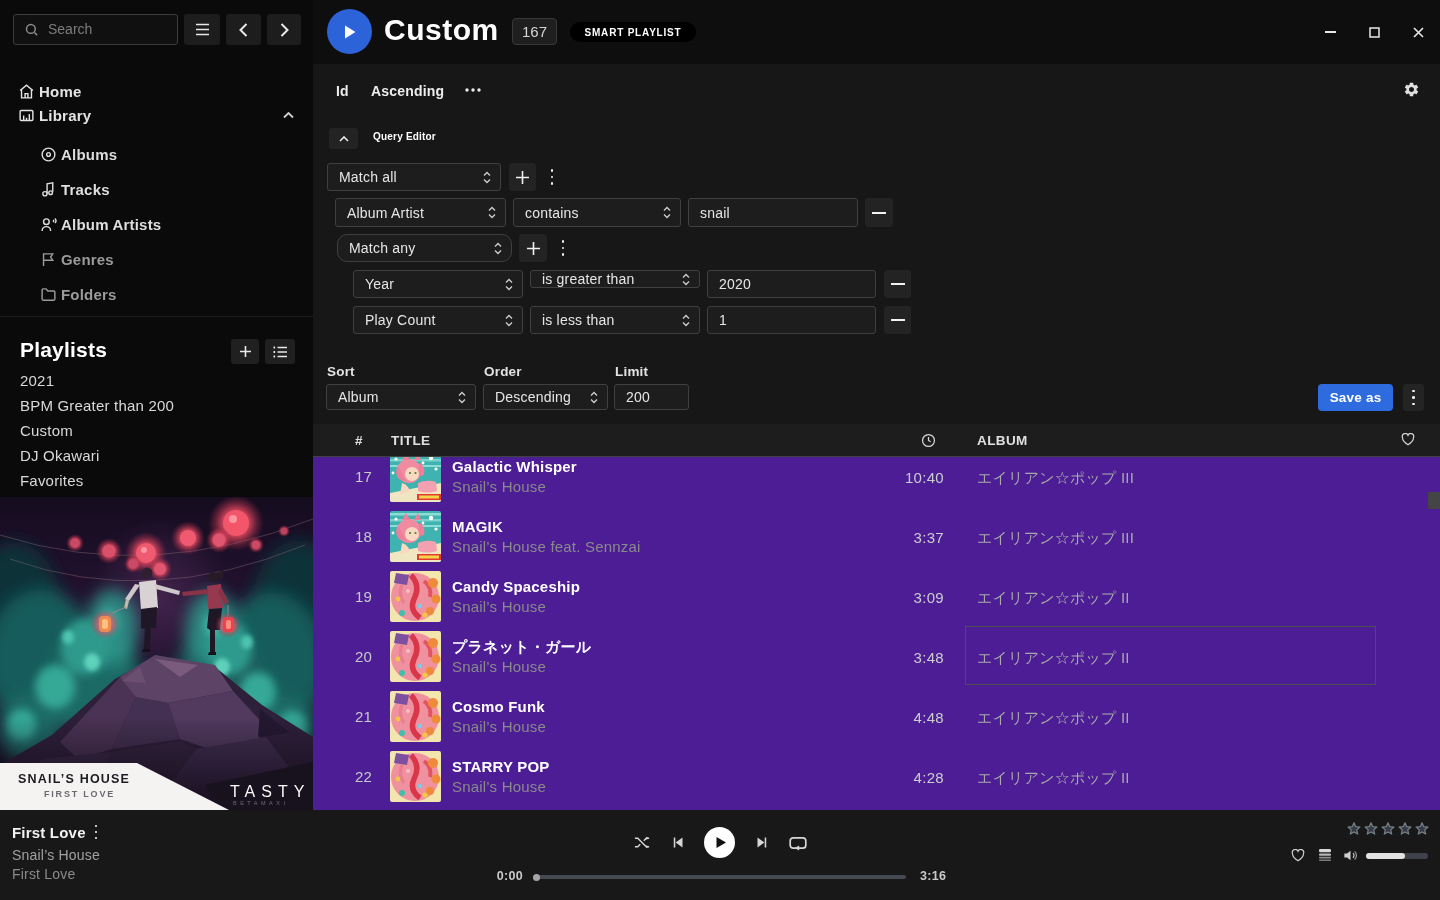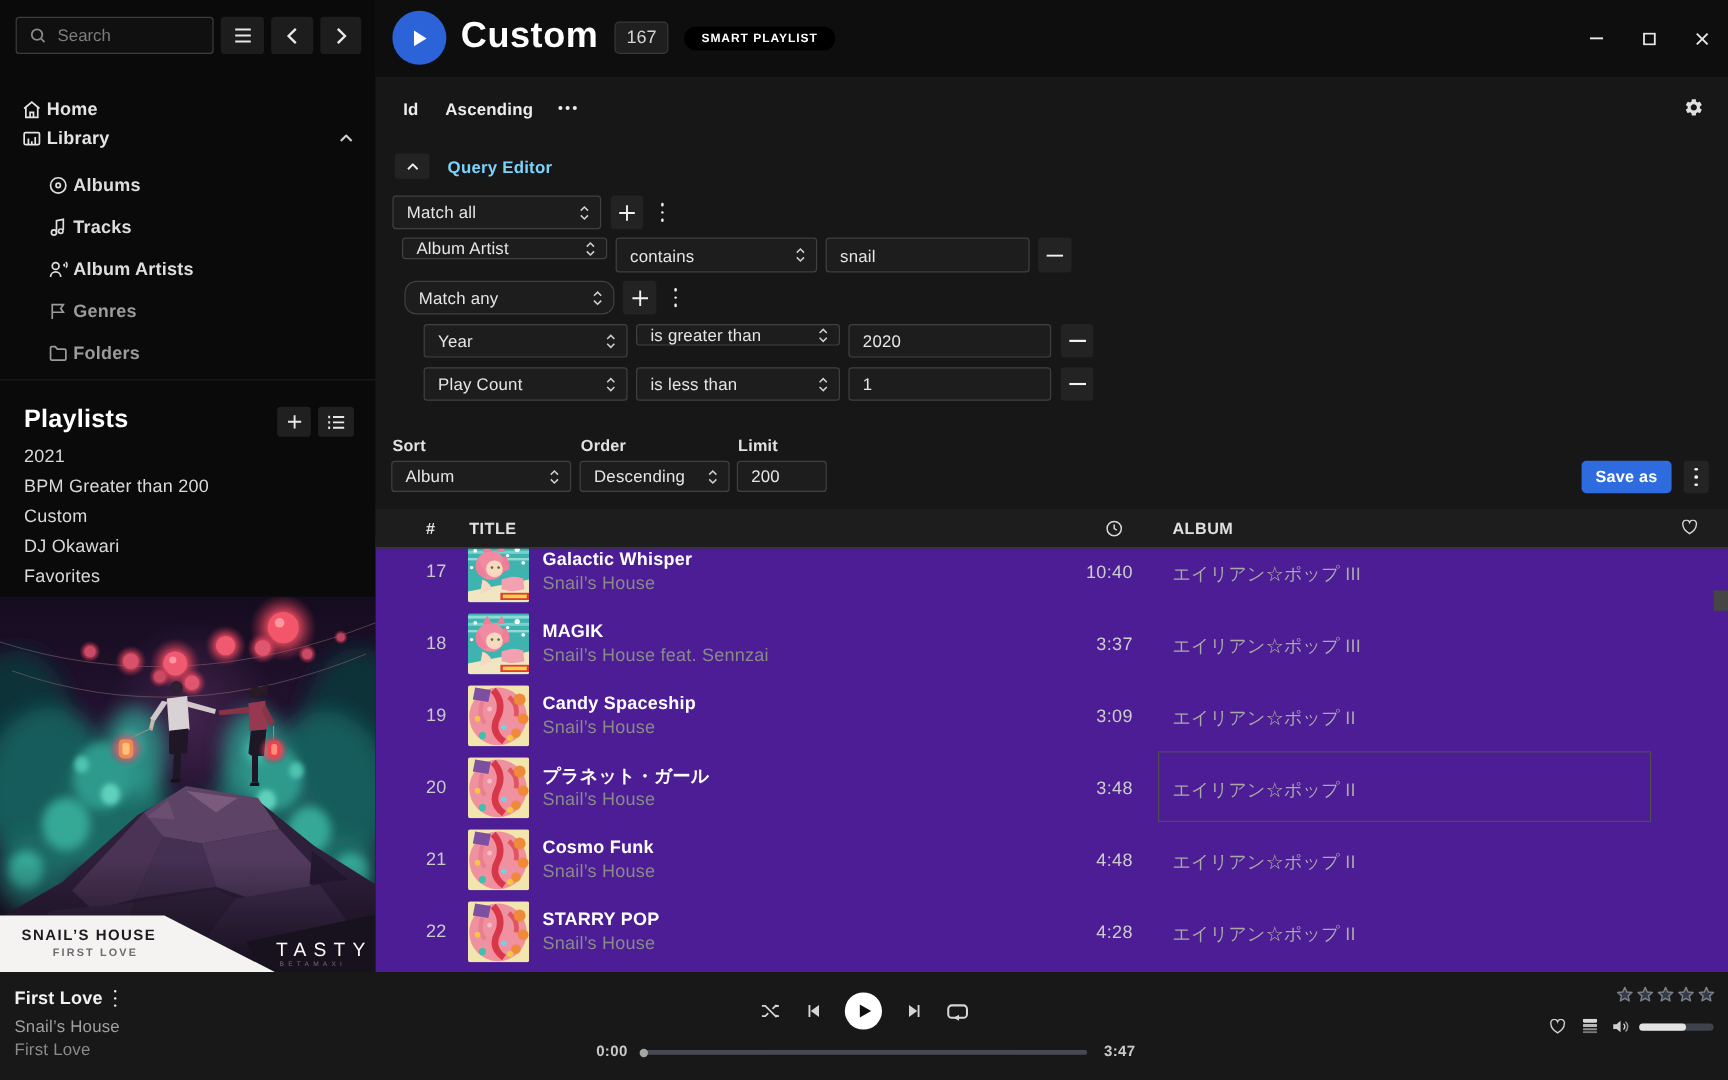--- a/index.html
+++ b/index.html
@@ -347,37 +347,37 @@
       </svg>
   <svg class="abs" style="left:1090px;top:81px;" width="17" height="17" viewBox="0 0 24 24" fill="#e0e0e0">
         <path d="M19.14 12.94c.04-.3.06-.61.06-.94 0-.32-.02-.64-.07-.94l2.03-1.58c.18-.14.23-.41.12-.61l-1.92-3.32c-.12-.22-.37-.29-.59-.22l-2.39.96c-.5-.38-1.03-.7-1.62-.94l-.36-2.54c-.04-.24-.24-.41-.48-.41h-3.84c-.24 0-.43.17-.47.41l-.36 2.54c-.59.24-1.13.57-1.62.94l-2.39-.96c-.22-.08-.47 0-.59.22L2.74 8.87c-.12.21-.08.47.12.61l2.03 1.58c-.05.3-.09.63-.09.94s.02.64.07.94l-2.03 1.58c-.18.14-.23.41-.12.61l1.92 3.32c.12.22.37.29.59.22l2.39-.96c.5.38 1.03.7 1.62.94l.36 2.54c.05.24.24.41.48.41h3.84c.24 0 .44-.17.47-.41l.36-2.54c.59-.24 1.13-.56 1.62-.94l2.39.96c.22.08.47 0 .59-.22l1.92-3.32c.12-.22.07-.47-.12-.61l-2.01-1.58zM12 15.6c-1.98 0-3.6-1.62-3.6-3.6s1.62-3.6 3.6-3.6 3.6 1.62 3.6 3.6-1.62 3.6-3.6 3.6z"></path>
       </svg>
 
   <div class="qbtn" style="left:16px;top:128px;width:29px;height:21px;">
         <svg width="10" height="6" viewBox="0 0 10 6" fill="none" stroke="#ededed" stroke-width="1.6">
           <path d="M1 5l4-4 4 4"></path>
         </svg>
       </div>
-  <span class="abs" style="left:60px;top:131px;color:#7dd3fc;font-size:14px;font-weight:700;letter-spacing:.2px;">Query Editor</span>
+  <span class="abs" style="left:60px;top:131px;color:#ffffff;font-size:10px;font-weight:700;letter-spacing:.2px;">Query Editor</span>
 
   <div class="sel" style="left:14px;top:163px;width:174px;height:28px;">Match all<svg class="uf" width="8" height="13" viewBox="0 0 8 13" fill="none" stroke="#cfcfcf" stroke-width="1.3">
           <path d="M1 4.5L4 1.5l3 3M1 8.5l3 3 3-3"></path>
         </svg></div>
   <div class="qbtn" style="left:196px;top:163px;width:27px;height:28px;">
         <svg width="15" height="15" viewBox="0 0 15 15" stroke="#f2f2f2" stroke-width="1.6">
           <path d="M7.5 1v13M1 7.5h13"></path>
         </svg>
       </div>
   <div class="vdots" style="left:236px;top:163px;height:28px;">
         <i></i>
         <i></i>
         <i></i>
       </div>
 
-  <div class="sel" style="left:22px;top:198px;width:171px;height:18px;">Album Artist<svg class="uf" width="8" height="13" viewBox="0 0 8 13" fill="none" stroke="#cfcfcf" stroke-width="1.3">
+  <div class="sel" style="left:22px;top:198px;width:171px;height:29px;">Album Artist<svg class="uf" width="8" height="13" viewBox="0 0 8 13" fill="none" stroke="#cfcfcf" stroke-width="1.3">
           <path d="M1 4.5L4 1.5l3 3M1 8.5l3 3 3-3"></path>
         </svg></div>
   <div class="sel" style="left:200px;top:198px;width:168px;height:29px;">contains<svg class="uf" width="8" height="13" viewBox="0 0 8 13" fill="none" stroke="#cfcfcf" stroke-width="1.3">
           <path d="M1 4.5L4 1.5l3 3M1 8.5l3 3 3-3"></path>
         </svg></div>
   <div class="inp" style="left:375px;top:198px;width:170px;height:29px;">snail</div>
   <div class="qbtn" style="left:552px;top:198px;width:28px;height:29px;">
         <svg width="14" height="2" viewBox="0 0 14 2">
           <rect width="14" height="2" fill="#f2f2f2"></rect>
         </svg>
@@ -645,21 +645,21 @@
       <path d="M4 4l11 8-11 8z"></path>
     </svg>
 <svg class="cicon abs" style="left:789px;top:835px;" width="18" height="16" viewBox="0 0 18 16" fill="none" stroke="#d6d6d6" stroke-width="1.7">
       <rect x="1.2" y="2.8" width="15.6" height="10.4" rx="3"></rect>
       <path d="M10.2 10.6 L10.2 15.6 L5.6 13.1 Z" fill="#d6d6d6" stroke="none"></path>
     </svg>
 
 <span id="ptime1">0:00</span>
 <div id="pbar"></div>
 <div id="pdot"></div>
-<span id="ptime2">3:47</span>
+<span id="ptime2">3:16</span>
 
 <svg class="abs" style="left:1347px;top:822px;" width="82" height="14" viewBox="0 0 82 14" fill="#343b47" stroke="#788088" stroke-width="1.2" stroke-linejoin="round">
       <path d="M7.00 0.70 L8.70 4.65 L12.99 5.05 L9.76 7.90 L10.70 12.10 L7.00 9.90 L3.30 12.10 L4.24 7.90 L1.01 5.05 L5.30 4.65 Z"></path>
       <path d="M24.00 0.70 L25.70 4.65 L29.99 5.05 L26.76 7.90 L27.70 12.10 L24.00 9.90 L20.30 12.10 L21.24 7.90 L18.01 5.05 L22.30 4.65 Z"></path>
       <path d="M41.00 0.70 L42.70 4.65 L46.99 5.05 L43.76 7.90 L44.70 12.10 L41.00 9.90 L37.30 12.10 L38.24 7.90 L35.01 5.05 L39.30 4.65 Z"></path>
       <path d="M58.00 0.70 L59.70 4.65 L63.99 5.05 L60.76 7.90 L61.70 12.10 L58.00 9.90 L54.30 12.10 L55.24 7.90 L52.01 5.05 L56.30 4.65 Z"></path>
       <path d="M75.00 0.70 L76.70 4.65 L80.99 5.05 L77.76 7.90 L78.70 12.10 L75.00 9.90 L71.30 12.10 L72.24 7.90 L69.01 5.05 L73.30 4.65 Z"></path>
     </svg>
 <svg class="abs" style="left:1291px;top:849px;" width="14" height="13" viewBox="0 0 24 22" fill="none" stroke="#cfcfcf" stroke-width="2">
       <path d="M12 20S2.5 14 2.5 7.5A5 5 0 0112 4a5 5 0 019.5 3.5C21.5 14 12 20 12 20z"></path>

